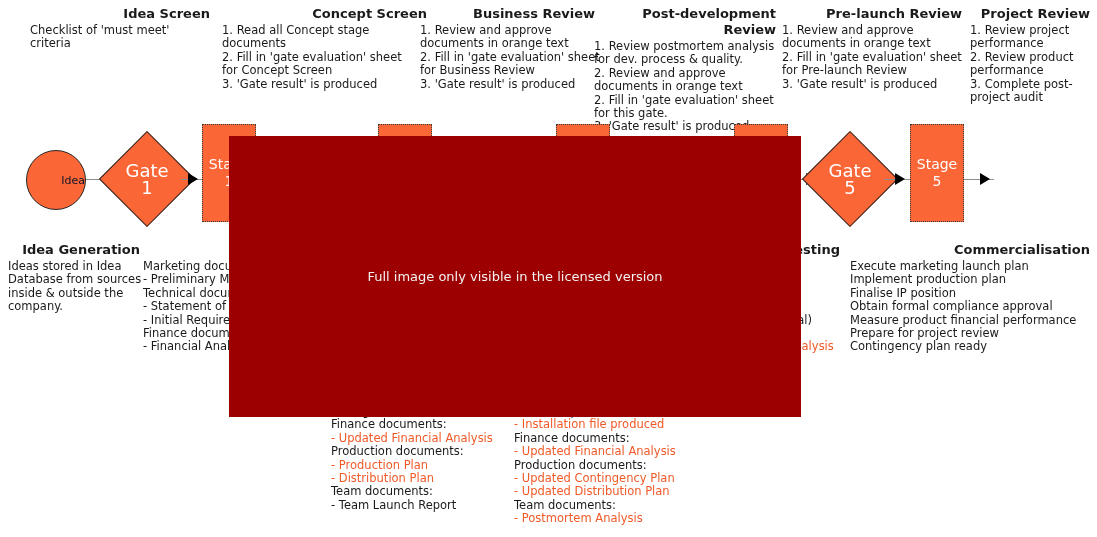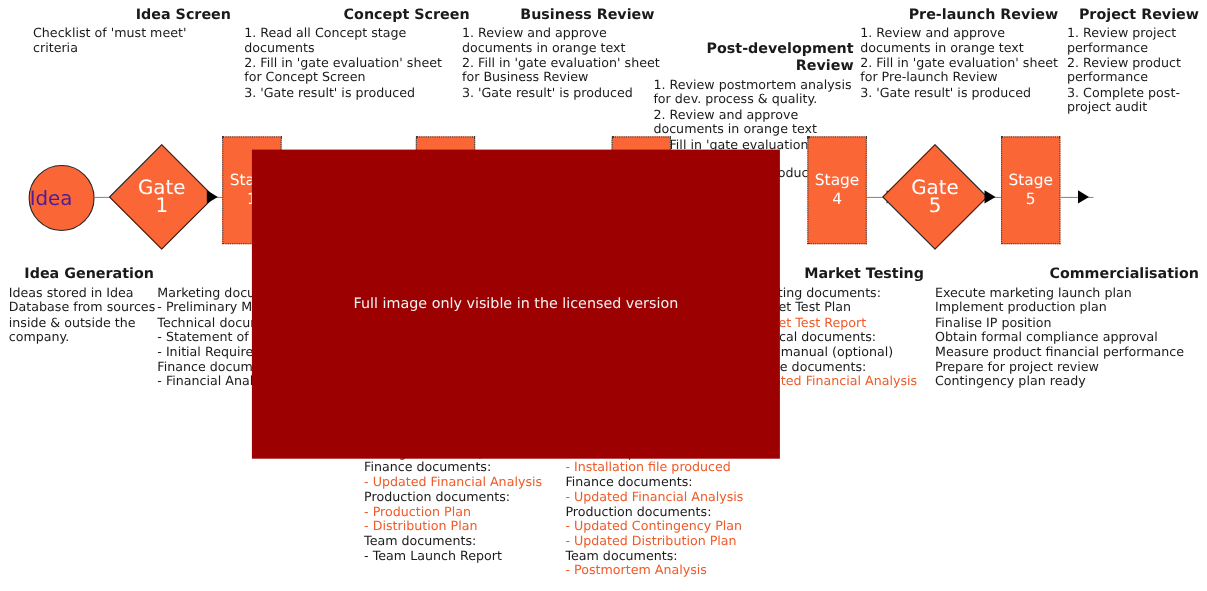--- a/index.html
+++ b/index.html
@@ -20,22 +20,22 @@
   .tblock .hd{font-weight:bold;font-size:13px;line-height:16px;text-align:right;margin-bottom:2px;}
   .tblock .ln{white-space:nowrap;}
   .orange-txt{color:#ef5a28;}
 
   
   .shape{position:absolute;box-sizing:border-box;}
   .ellipse{
     border-radius:50%;
     background:#fb6637;
     border:1px solid #262626;
-    display:flex;align-items:center;justify-content:flex-start;
-    color:#4c1d95;font-size:18px;
+    display:flex;align-items:center;justify-content:flex-end;
+    color:#0f172a;font-size:11px;
   }
   .rect{
     background:#fb6637;
     border:1px dotted #3d3d3d;
     display:flex;flex-direction:column;align-items:center;justify-content:center;
     color:#ffffff;font-size:14px;line-height:17px;
   }
   .diamond-wrap{position:absolute;}
   .diamond{
     width:100%;height:100%;
@@ -88,21 +88,21 @@
 
   <div class="tblock" style="left:420px;top:6px;width:175px;">
     <div class="hd">Business Review</div>
     <div class="ln">1. Review and approve</div>
     <div class="ln">documents in orange text</div>
     <div class="ln">2. Fill in 'gate evaluation' sheet</div>
     <div class="ln">for Business Review</div>
     <div class="ln">3. 'Gate result' is produced</div>
   </div>
 
-  <div class="tblock" style="left:594px;top:6px;width:182px;margin-top:31px;">
+  <div class="tblock" style="left:594px;top:6px;width:182px;">
     <div class="hd">Post-development Review</div>
     <div class="ln">1. Review postmortem analysis</div>
     <div class="ln">for dev. process &amp; quality.</div>
     <div class="ln">2. Review and approve</div>
     <div class="ln">documents in orange text</div>
     <div class="ln">2. Fill in 'gate evaluation' sheet</div>
     <div class="ln">for this gate.</div>
     <div class="ln">3. 'Gate result' is produced</div>
   </div>
 
@@ -231,17 +231,17 @@
     <div class="ln orange-txt">- Installation file produced</div>
     <div class="ln">Finance documents:</div>
     <div class="ln orange-txt">- Updated Financial Analysis</div>
     <div class="ln">Production documents:</div>
     <div class="ln orange-txt">- Updated Contingency Plan</div>
     <div class="ln orange-txt">- Updated Distribution Plan</div>
     <div class="ln">Team documents:</div>
     <div class="ln orange-txt">- Postmortem Analysis</div>
   </div>
 
-  <div class="overlay" style="left:229px;top:136px;width:480px;height:281px;">
+  <div class="overlay" style="left:229px;top:136px;width:572px;height:281px;">
     <span>Full image only visible in the licensed version</span>
   </div>
 
 </div>
 
 </body></html>

